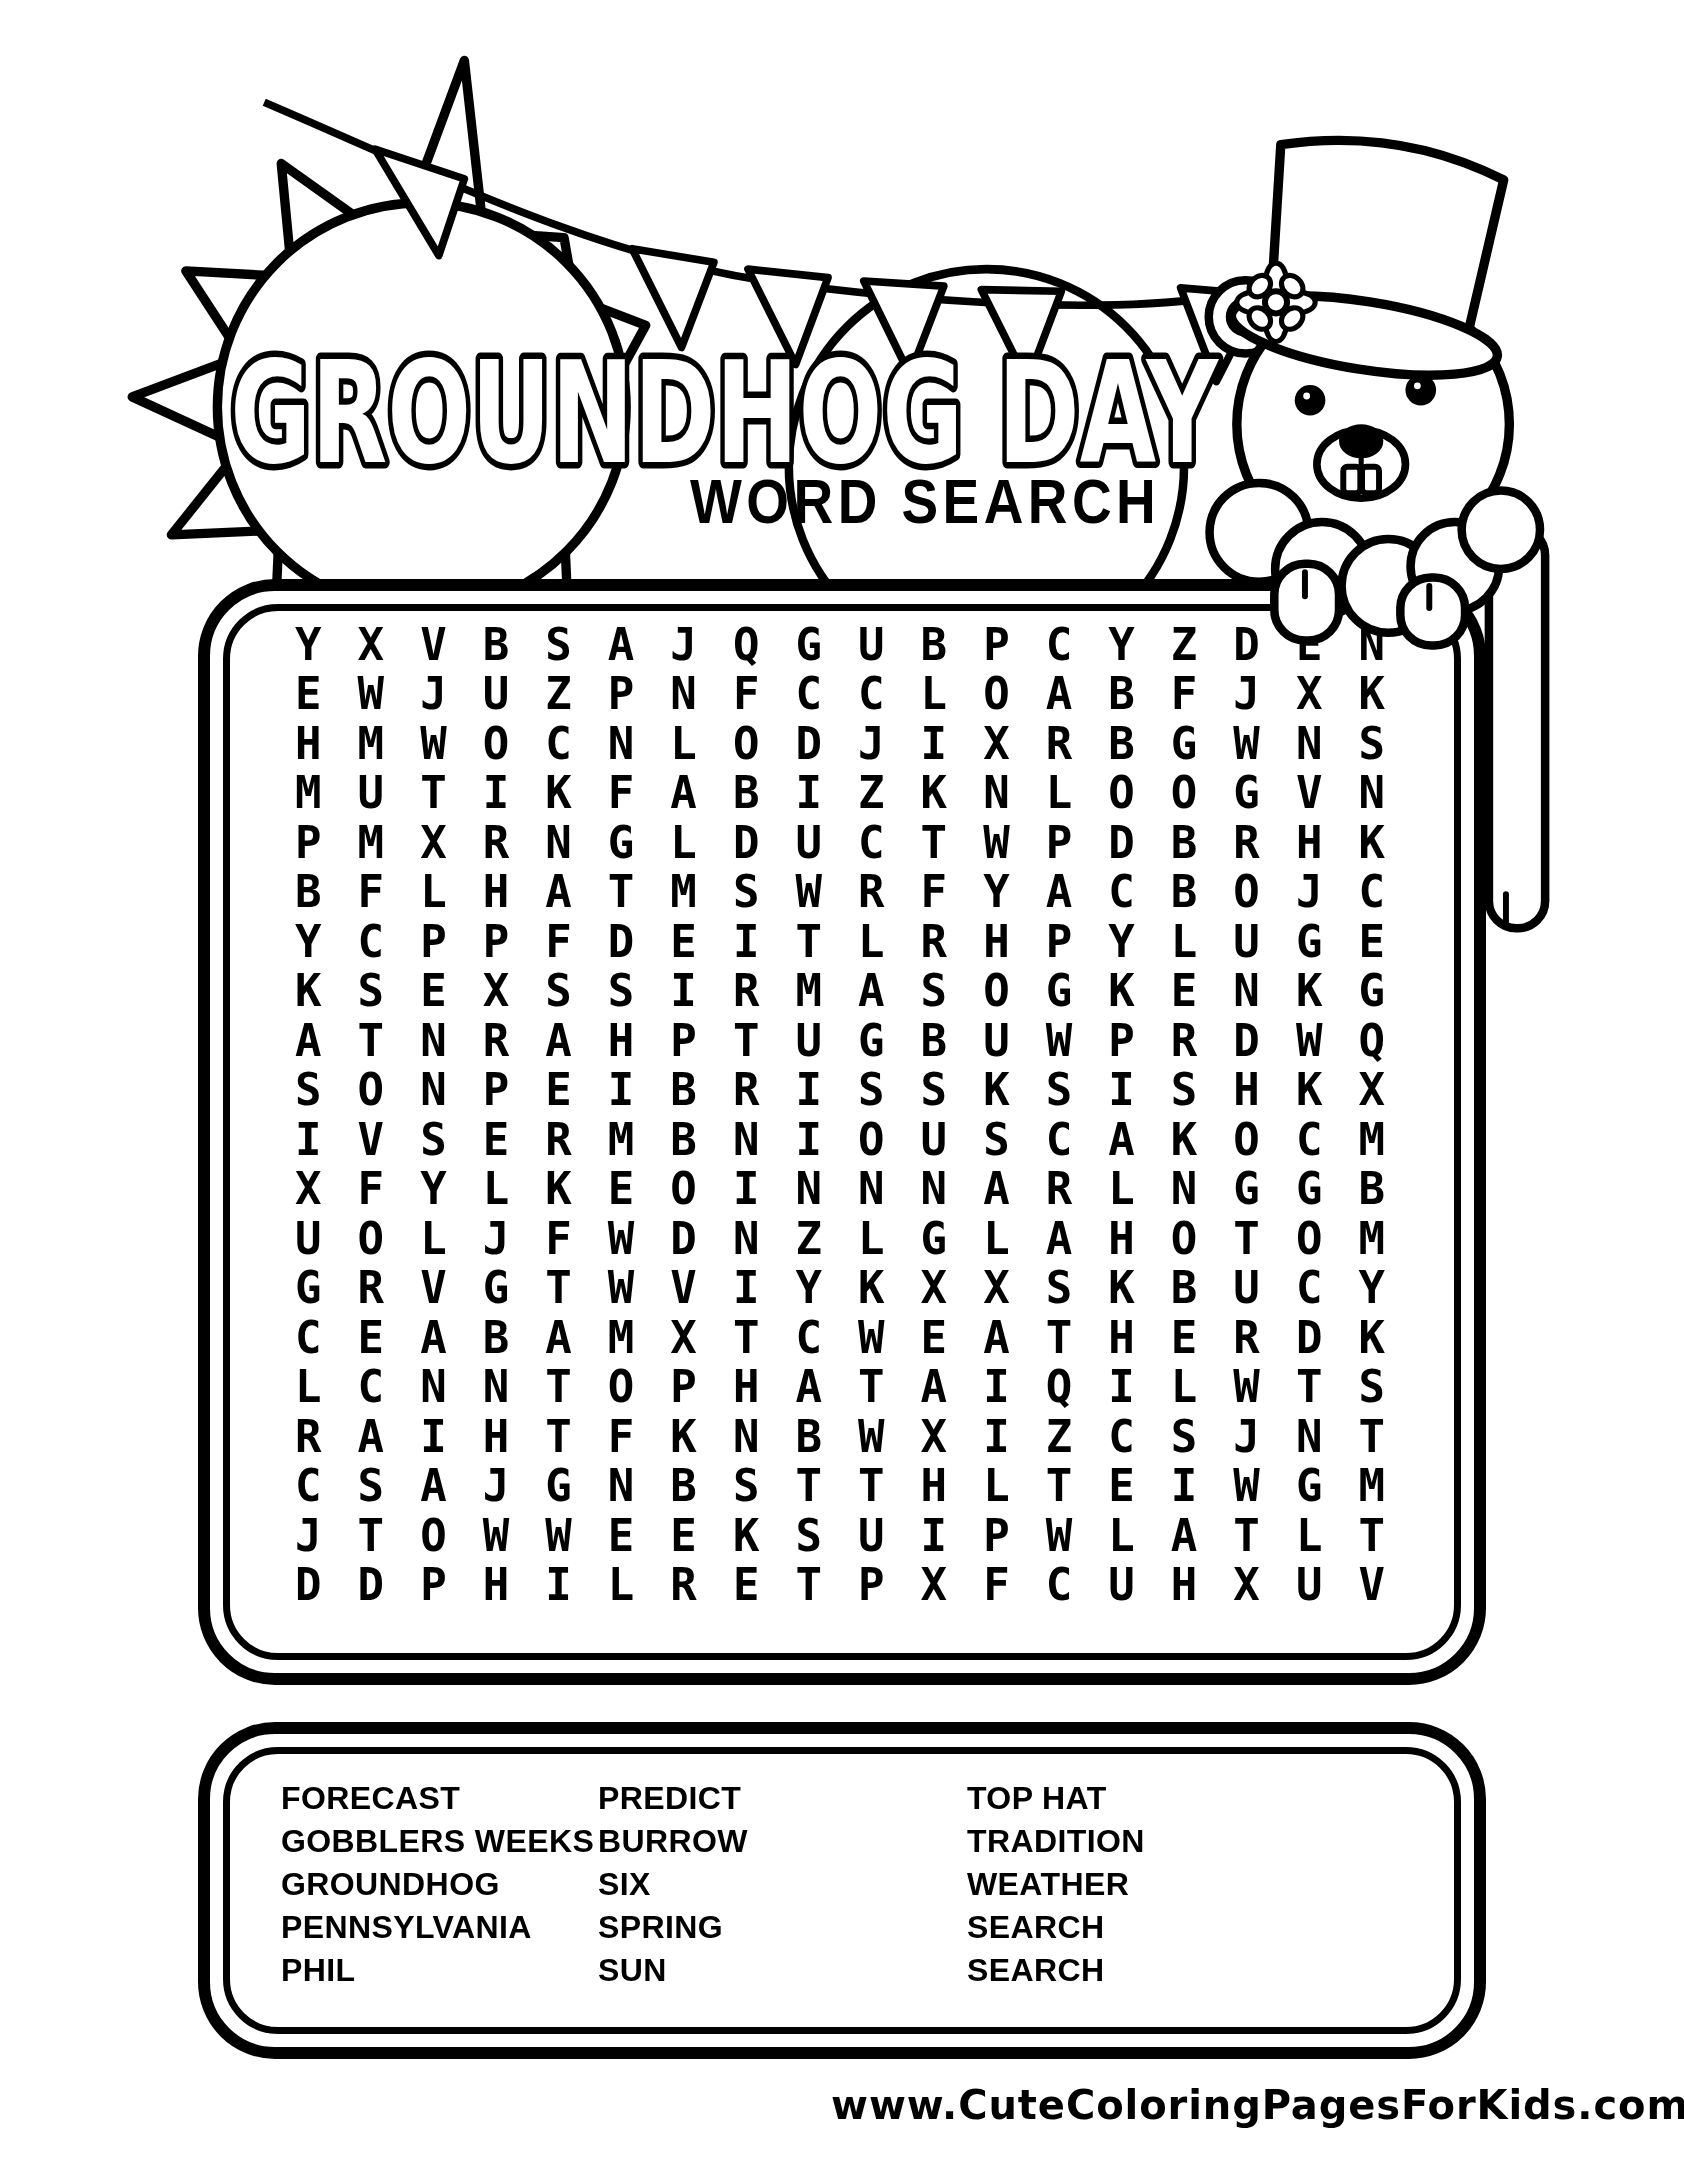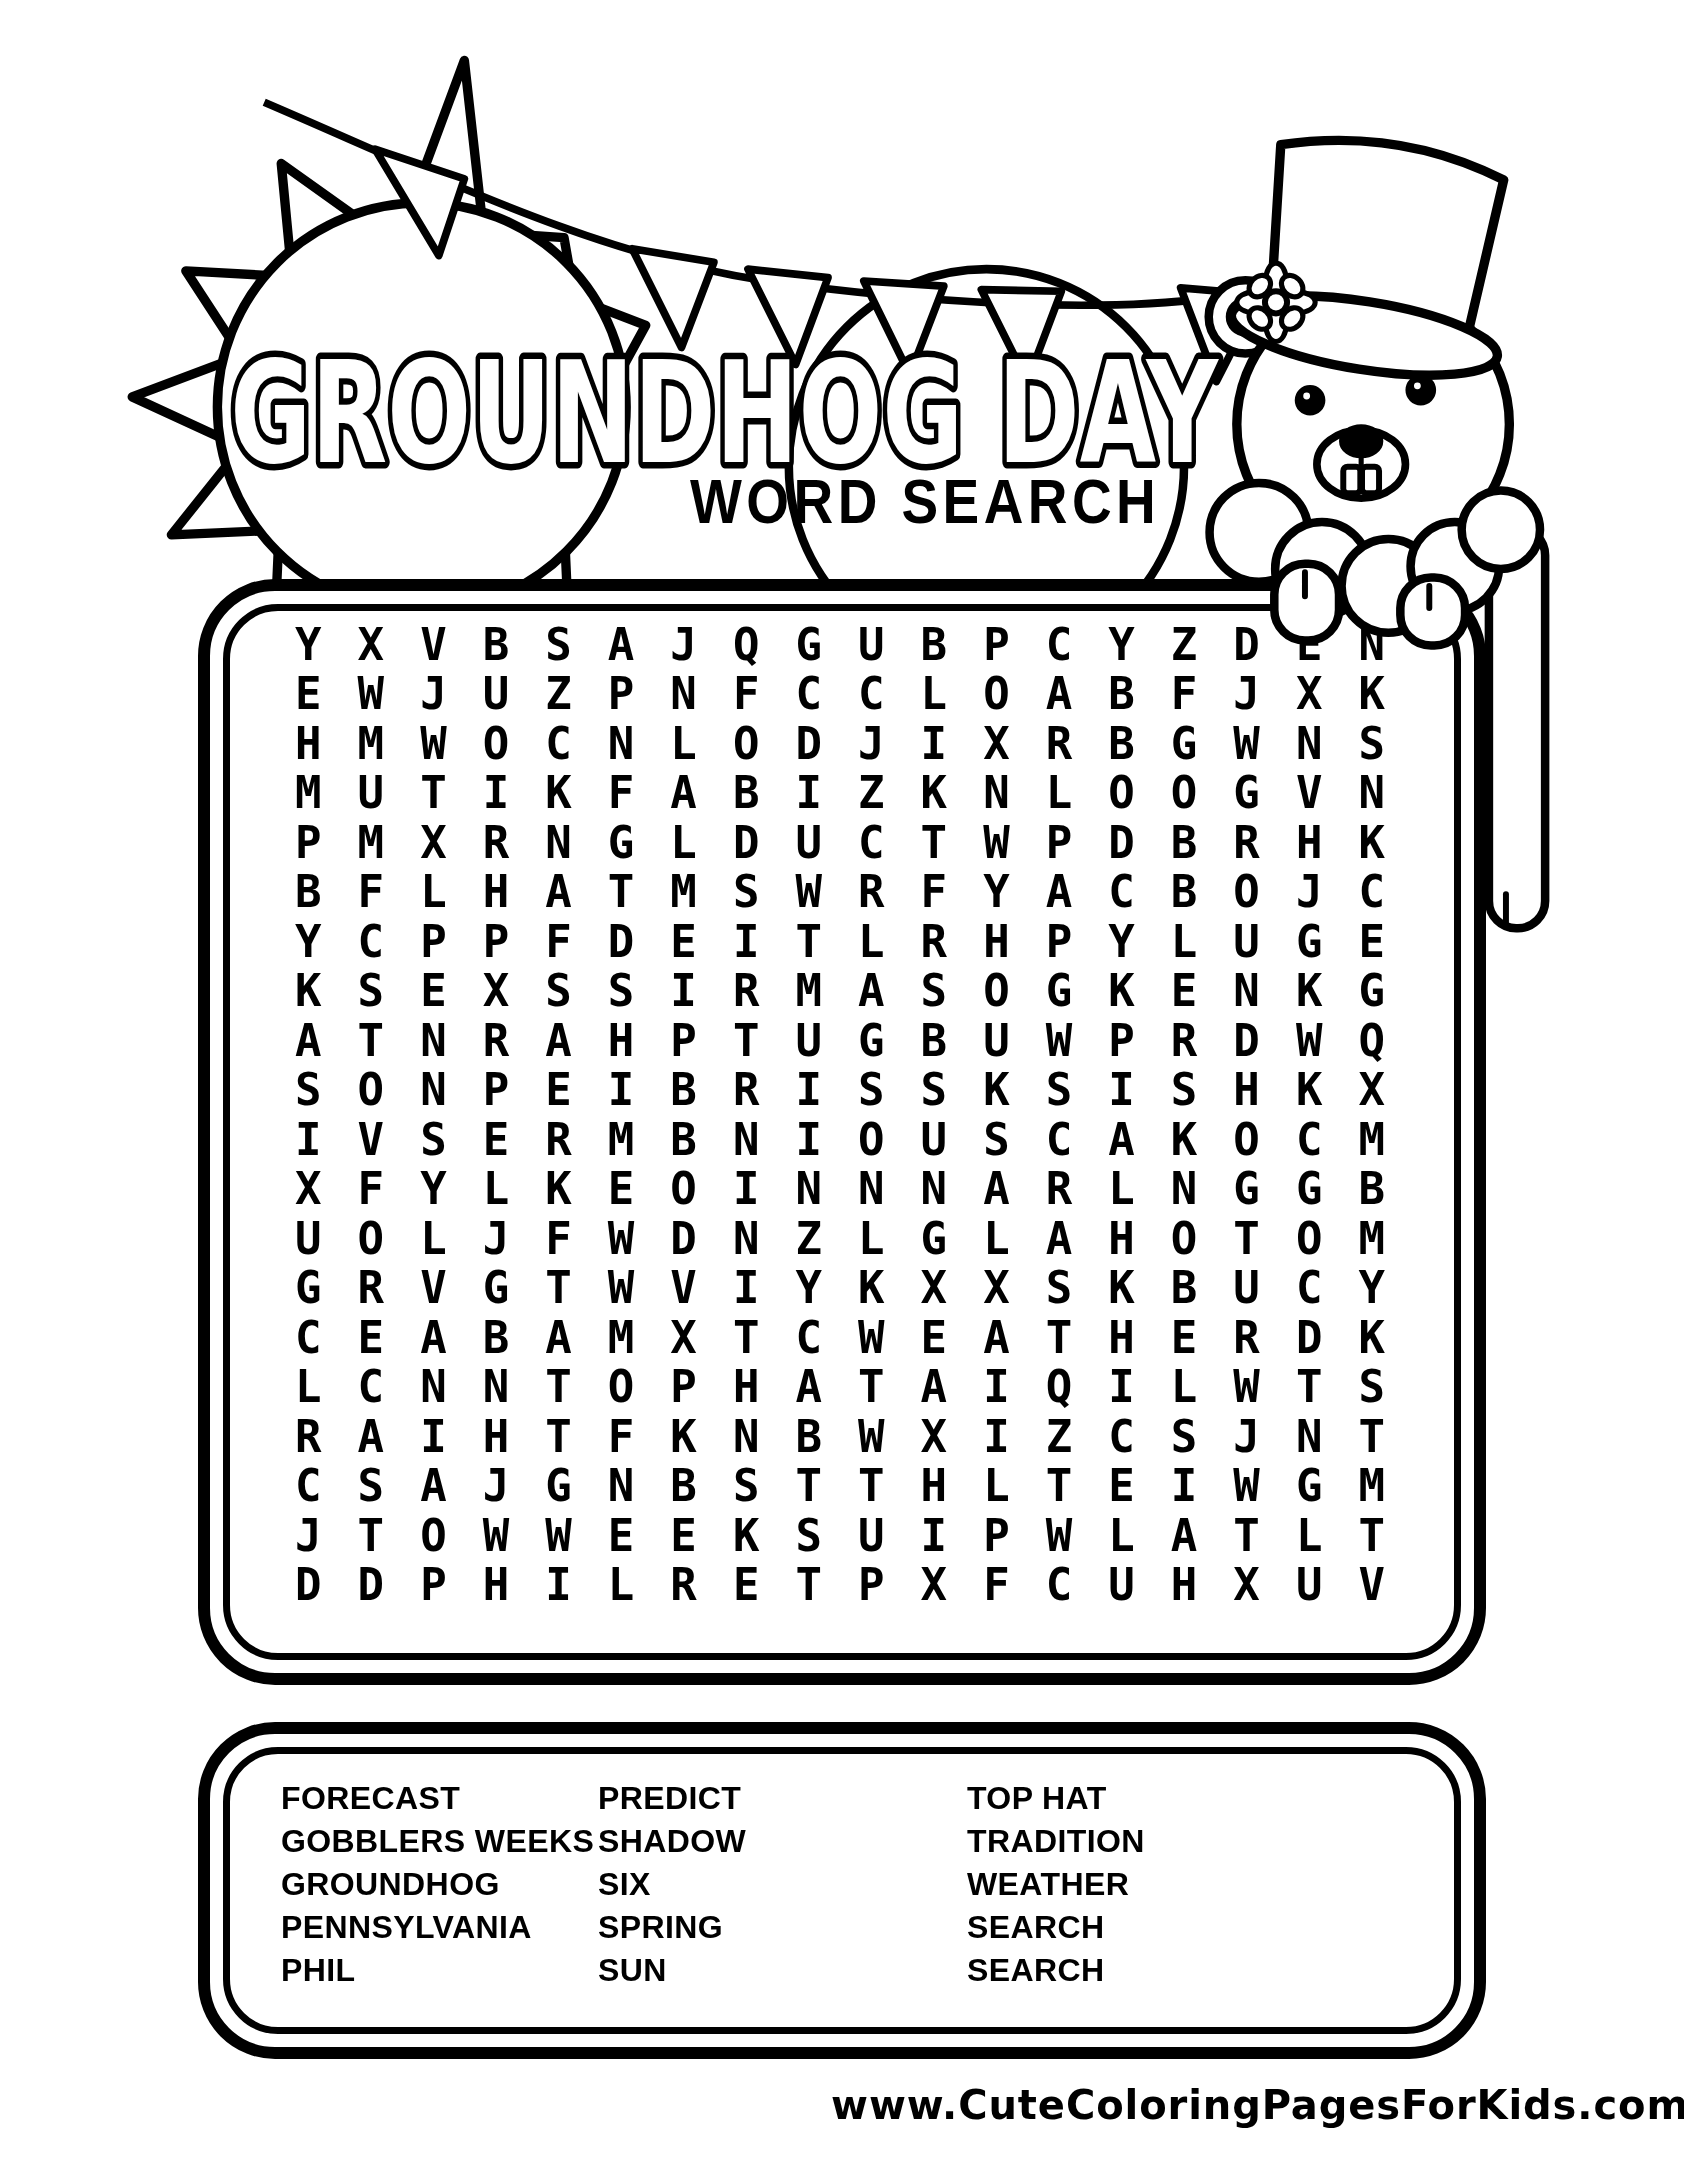--- a/index.html
+++ b/index.html
@@ -432,21 +432,21 @@
   <div id="word-columns">
       <div class="wcol">
         <div class="word">FORECAST</div>
         <div class="word">GOBBLERS WEEKS</div>
         <div class="word">GROUNDHOG</div>
         <div class="word">PENNSYLVANIA</div>
         <div class="word">PHIL</div>
       </div>
       <div class="wcol">
         <div class="word">PREDICT</div>
-        <div class="word">SHADOW</div>
+        <div class="word">BURROW</div>
         <div class="word">SIX</div>
         <div class="word">SPRING</div>
         <div class="word">SUN</div>
       </div>
       <div class="wcol">
         <div class="word">TOP HAT</div>
         <div class="word">TRADITION</div>
         <div class="word">WEATHER</div>
         <div class="word">SEARCH</div>
         <div class="word">SEARCH</div>

